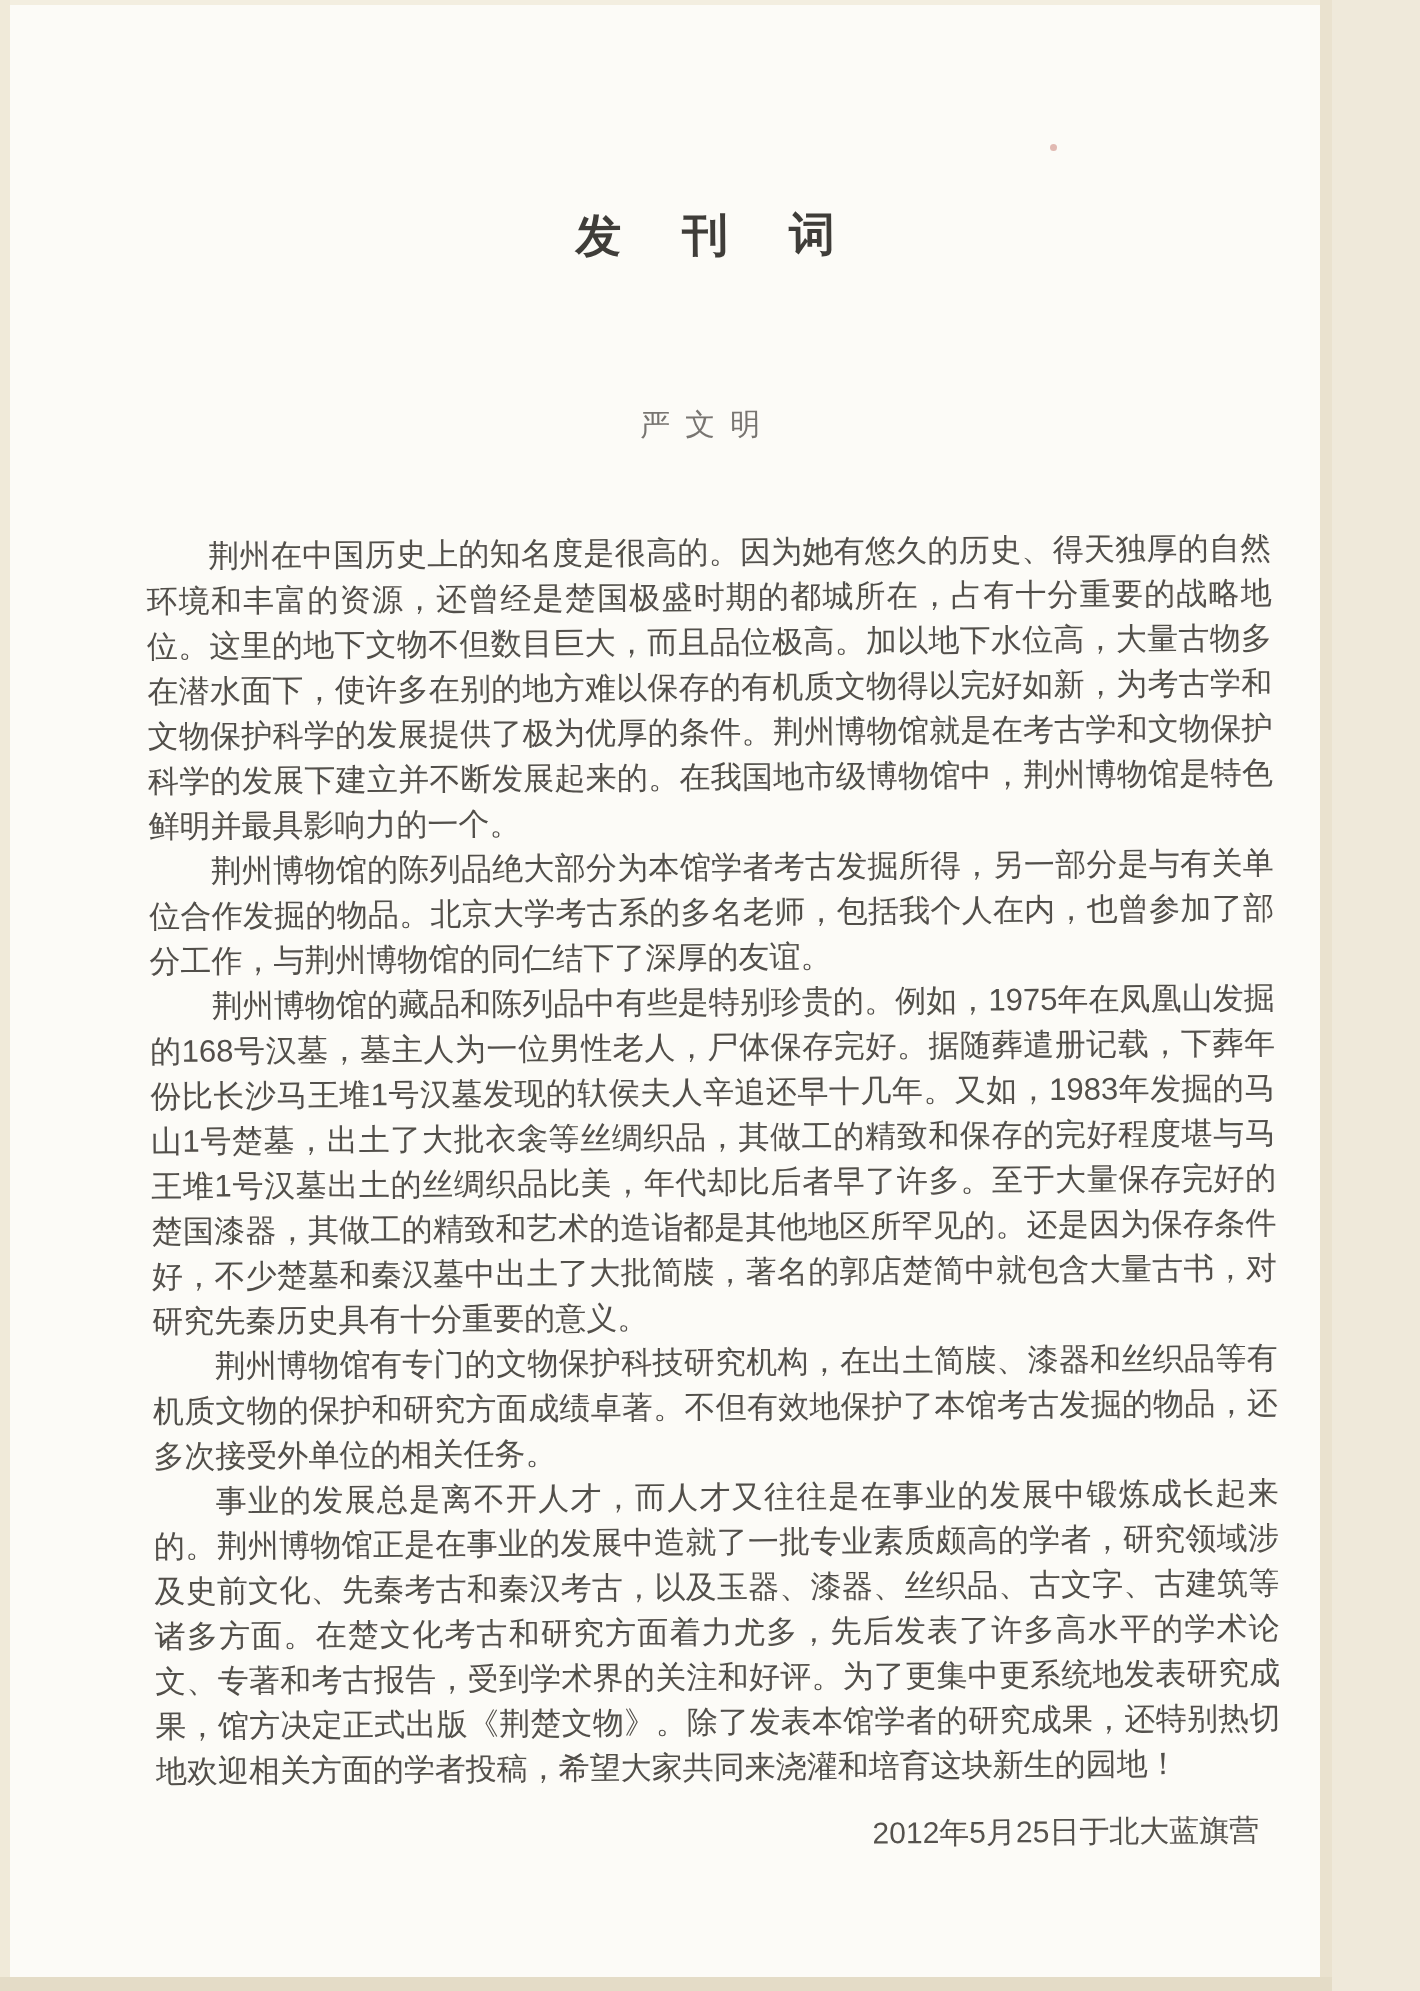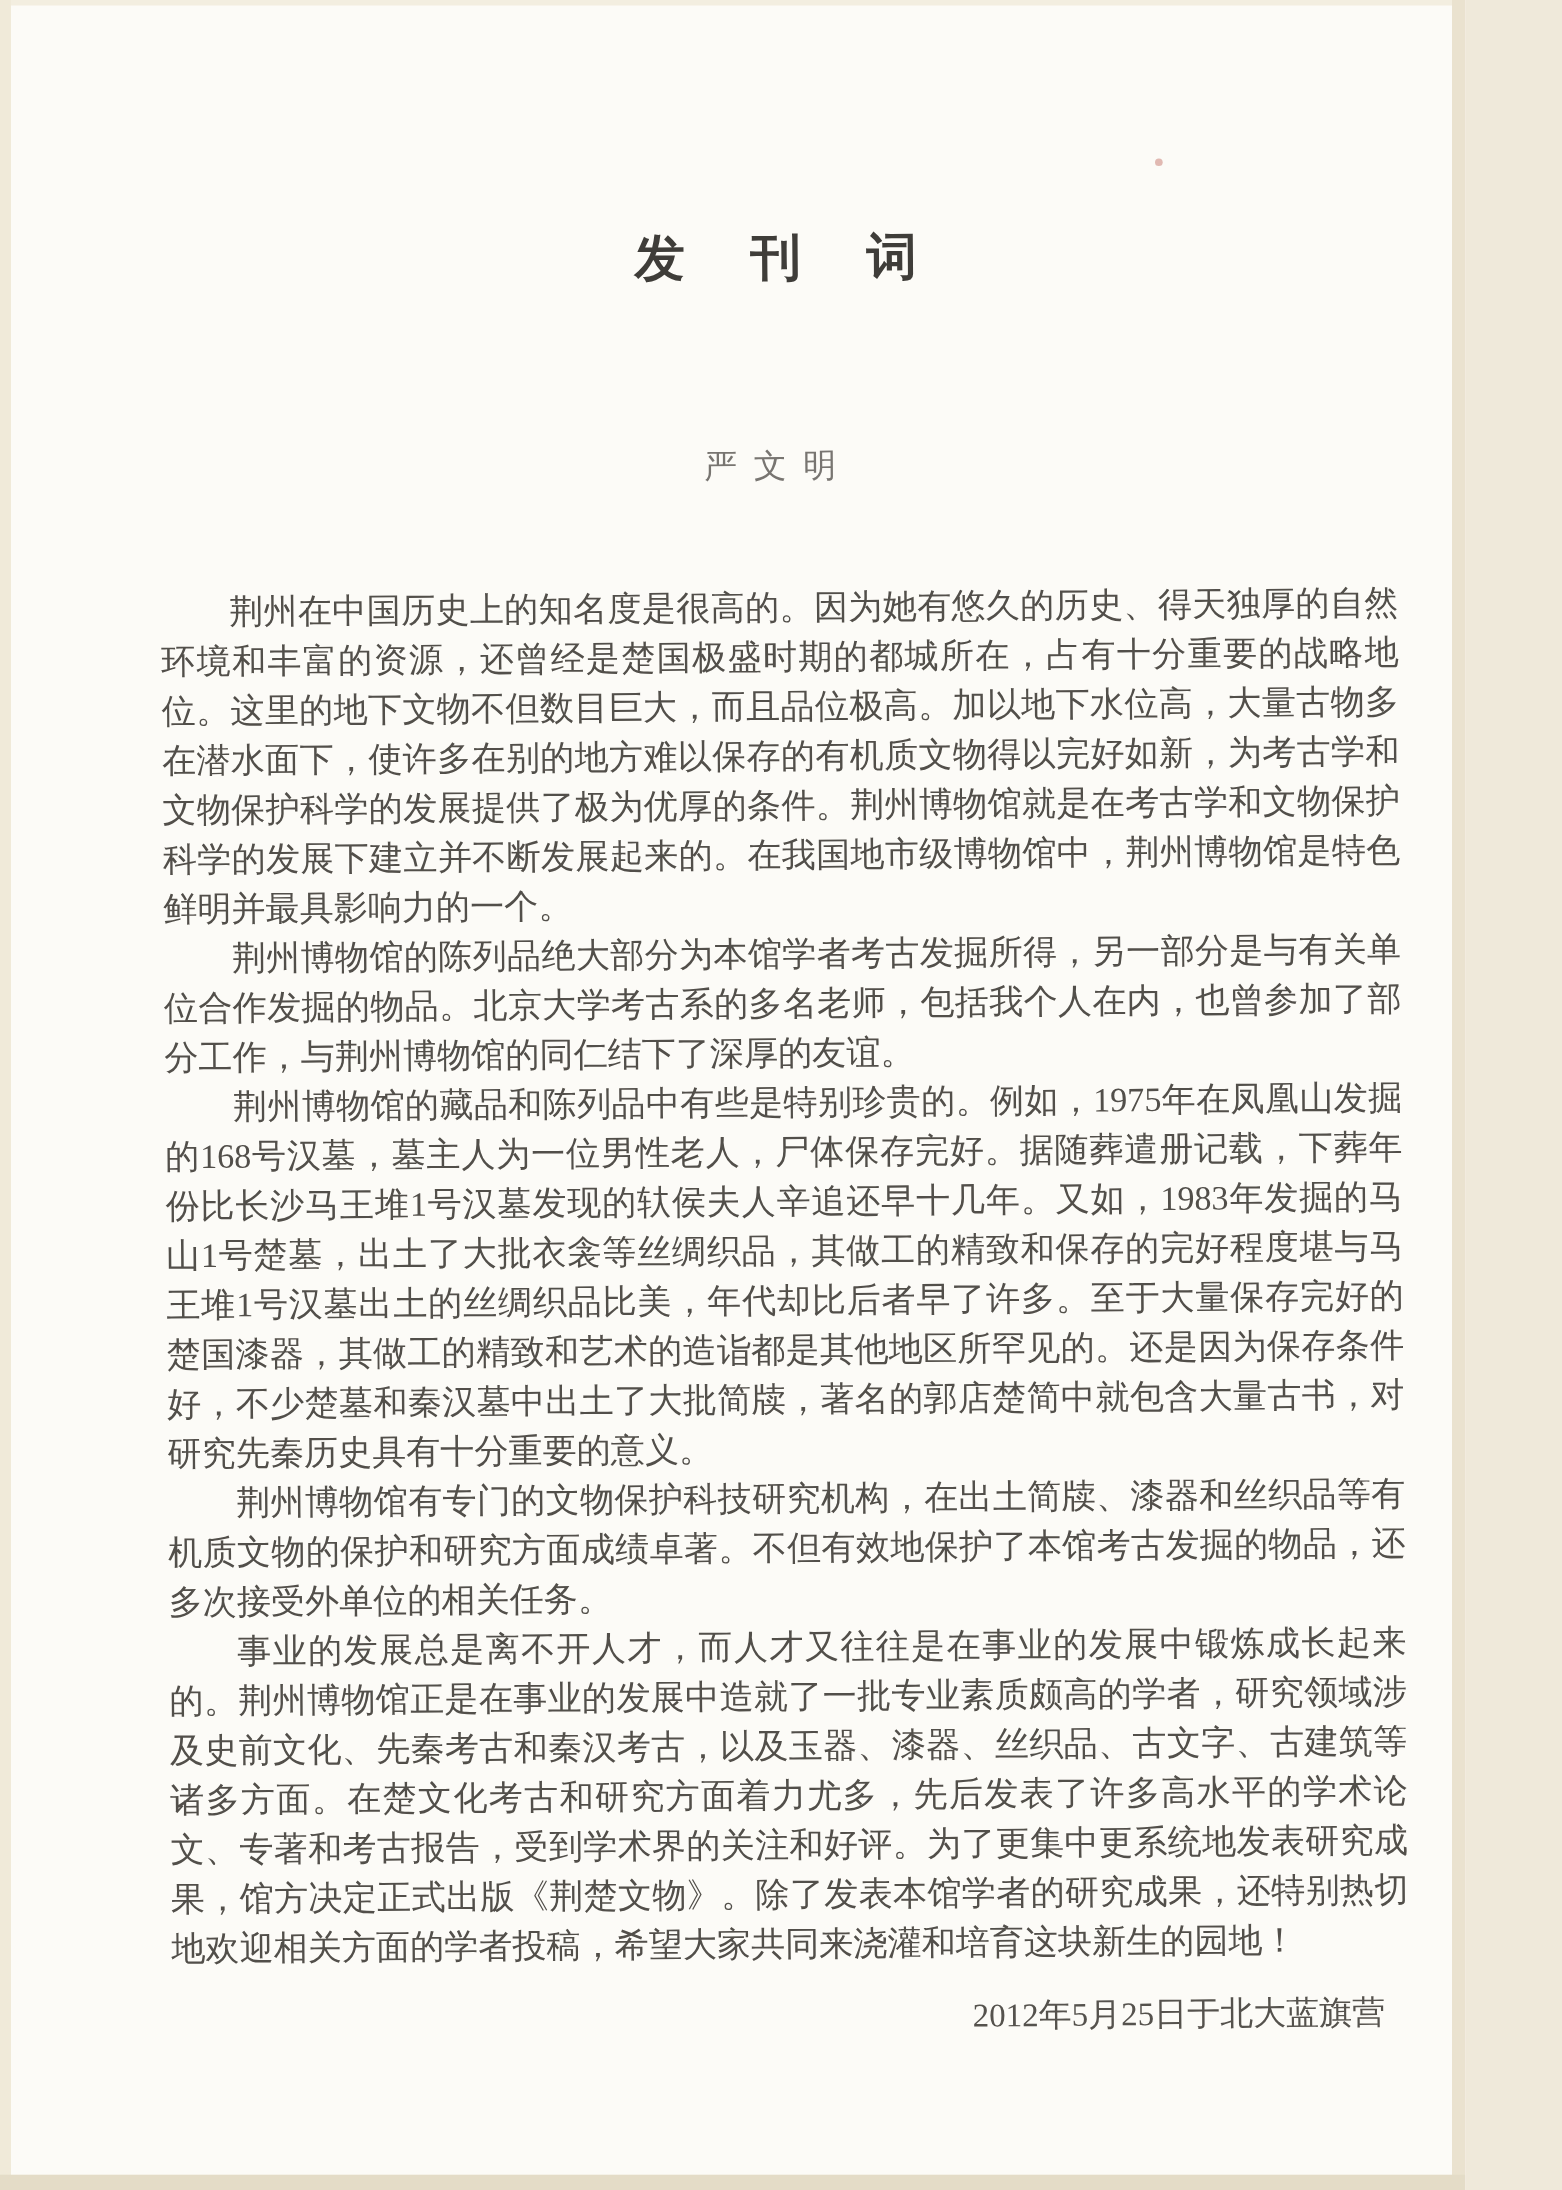--- a/index.html
+++ b/index.html
@@ -6,21 +6,21 @@
     margin: 0;
     padding: 0;
     background: #efe9da;
   }
   .page {
     position: relative;
     width: 1332px;
     height: 1991px;
     background: #fcfbf7;
     overflow: hidden;
-    font-family: Liberation Serif, serif;
+    font-family: Liberation Sans, sans-serif;
   }
   
   .edge { position: absolute; pointer-events: none; }
   .edge-top    { top: 0; left: 0; right: 0; height: 5px;  background: #f3eee0; }
   .edge-left   { top: 0; left: 0; bottom: 0; width: 10px; background: #f0ead9; }
   .edge-right  { top: 0; right: 0; bottom: 0; width: 12px; background: #eae2cf; }
   .edge-bottom { left: 0; right: 0; bottom: 0; height: 14px; background: #e4dcc7; }
 
   .speck {
     position: absolute;

